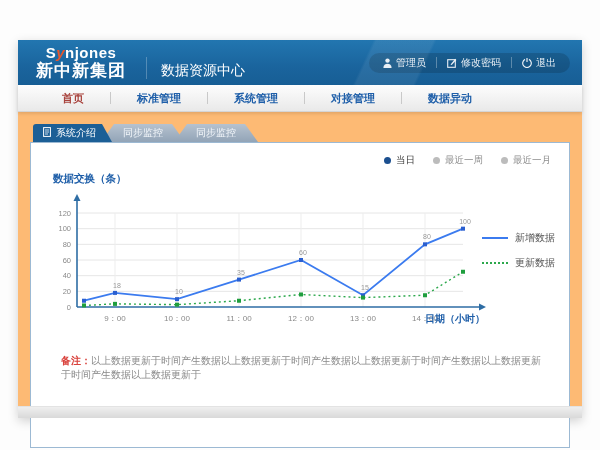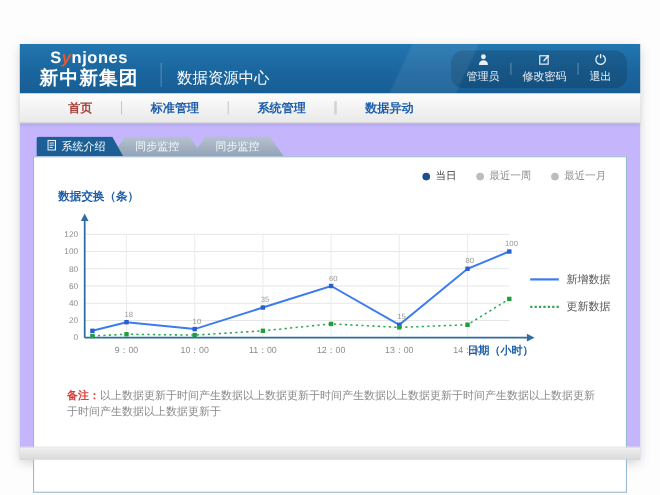--- a/index.html
+++ b/index.html
@@ -15,34 +15,34 @@
   .header::after { content:""; position:absolute; right:60px; top:-20px; width:260px; height:90px;
     background:linear-gradient(115deg,transparent 40%,rgba(255,255,255,.07) 41%,rgba(255,255,255,.07) 60%,transparent 61%); pointer-events:none; }
   .logo { display:flex; flex-direction:column; align-items:center; line-height:1.05; margin:0 6px; }
   .logo-en { color:#fff; font-size:15px; font-weight:bold; letter-spacing:.5px; }
   .logo-en .accent { color:#e8562c; font-style:italic; }
   .logo-sub { color:#fff; font-size:17px; font-weight:bold; letter-spacing:1px; margin-top:2px; }
   .header-title { color:#fff; font-size:14px; margin-left:14px; padding-left:14px; height:22px;
     line-height:26px; border-left:1px solid rgba(255,255,255,.25); align-self:center; margin-top:10px; }
   .user-menu { margin-left:auto; display:flex; align-items:center; gap:10px;
     background:rgba(0,0,0,.15); border-radius:11px; padding:3px 14px; }
-  .user-item { display:flex; align-items:center; gap:4px; color:#e9eff5; font-size:10px; cursor:pointer;flex-direction:column; }
+  .user-item { display:flex; align-items:center; gap:4px; color:#e9eff5; font-size:10px; cursor:pointer; }
   .user-item svg { display:block; }
   .user-sep { width:1px; height:11px; background:rgba(255,255,255,.3); }
 
   
   .nav { position:relative; z-index:5; height:27px; display:flex; align-items:center; padding-left:18px;
     background:linear-gradient(#fdfdfd,#e9e9e9); border-bottom:1px solid #d5d5d5;
     box-shadow:0 2px 3px rgba(0,0,0,.10); }
   .nav-item { font-size:11px; font-weight:bold; color:#1f5fa9; padding:0 26px; cursor:pointer; white-space:nowrap; }
   .nav-item.active { color:#a8423c; }
   .nav-sep { width:1px; height:12px; background:#c9c9c9; }
 
   
-  .content { position:relative; height:306px; background:#c4b5fd; }
+  .content { position:relative; height:306px; background:#fdba74; }
   .tabs { position:absolute; left:15px; top:12px; display:flex; height:18px; }
   .tab { display:flex; align-items:center; font-size:10px; cursor:pointer; white-space:nowrap; }
   .tab.active { background:#1c5f96; color:#fff; gap:5px; padding:0 16px 0 10px; z-index:3;
     clip-path:polygon(0 0,calc(100% - 10px) 0,100% 100%,0 100%); border-radius:3px 0 0 0; }
   .tab.inactive { background:linear-gradient(#b6c2cf,#92a4b7); color:#f2f6fa; padding:0 22px;
     clip-path:polygon(13px 0,calc(100% - 13px) 0,100% 100%,0 100%); margin-left:-11px; }
   .tab.inactive.t2 { z-index:2; } .tab.inactive.t3 { z-index:1; }
 
   .panel { position:absolute; left:12px; right:12px; top:30px; height:306px;
     background:#fff; border:1px solid #9cb9d3;padding-left:24px; }
@@ -50,21 +50,21 @@
   .filters { position:absolute; top:11px; right:18px; display:flex; gap:18px; align-items:center; }
   .filter-option { display:flex; align-items:center; gap:5px; cursor:pointer; }
   .radio-dot { width:7px; height:7px; border-radius:50%; background:#bcbcbc; }
   .filter-option.selected .radio-dot { background:#1b4f8f; }
   .filter-label { font-size:9.5px; color:#8d8d8d; }
   .filter-option.selected .filter-label { color:#3a3a3a; }
 
   .ylabel { position:absolute; left:22px; top:29px; color:#1f5fa9; font-size:10.5px; font-weight:bold; }
   .chart-wrap { position:absolute; left:6px; top:42px; width:462px; height:152px; }
 
-  .series-legend { position:absolute; right:14px; top:104px; display:flex; flex-direction:column; gap:11px; }
+  .series-legend { position:absolute; right:14px; top:88px; display:flex; flex-direction:column; gap:11px; }
   .legend-row { display:flex; align-items:center; gap:7px; }
   .line-sample { width:26px; height:0; }
   .line-sample.solid { border-top:2px solid #3b7bef; }
   .line-sample.dotted { border-top:2px dotted #2ca84c; }
   .legend-label { font-size:10px; color:#555; }
 
   .note { position:absolute; left:30px; top:211px; right:20px; font-size:10px; color:#8a8a8a; line-height:1.4; }
   .note-label { color:#d9423c; font-weight:bold; }
 
   .footer-strip { position:absolute; left:0; right:0; bottom:0; height:12px;
@@ -114,20 +114,21 @@
     </div>
   </div>
 
   <div class="nav">
     <div class="nav-item active">首页</div>
     <div class="nav-sep"></div>
     <div class="nav-item">标准管理</div>
     <div class="nav-sep"></div>
     <div class="nav-item">系统管理</div>
     <div class="nav-sep"></div>
+    <div class="nav-item">对接管理</div>
     <div class="nav-sep"></div>
     <div class="nav-item">数据异动</div>
   </div>
 
   <div class="content">
 
     <div class="tabs">
       <div class="tab active">
         <span>
           <svg width="8" height="10" viewBox="0 0 8 10">

